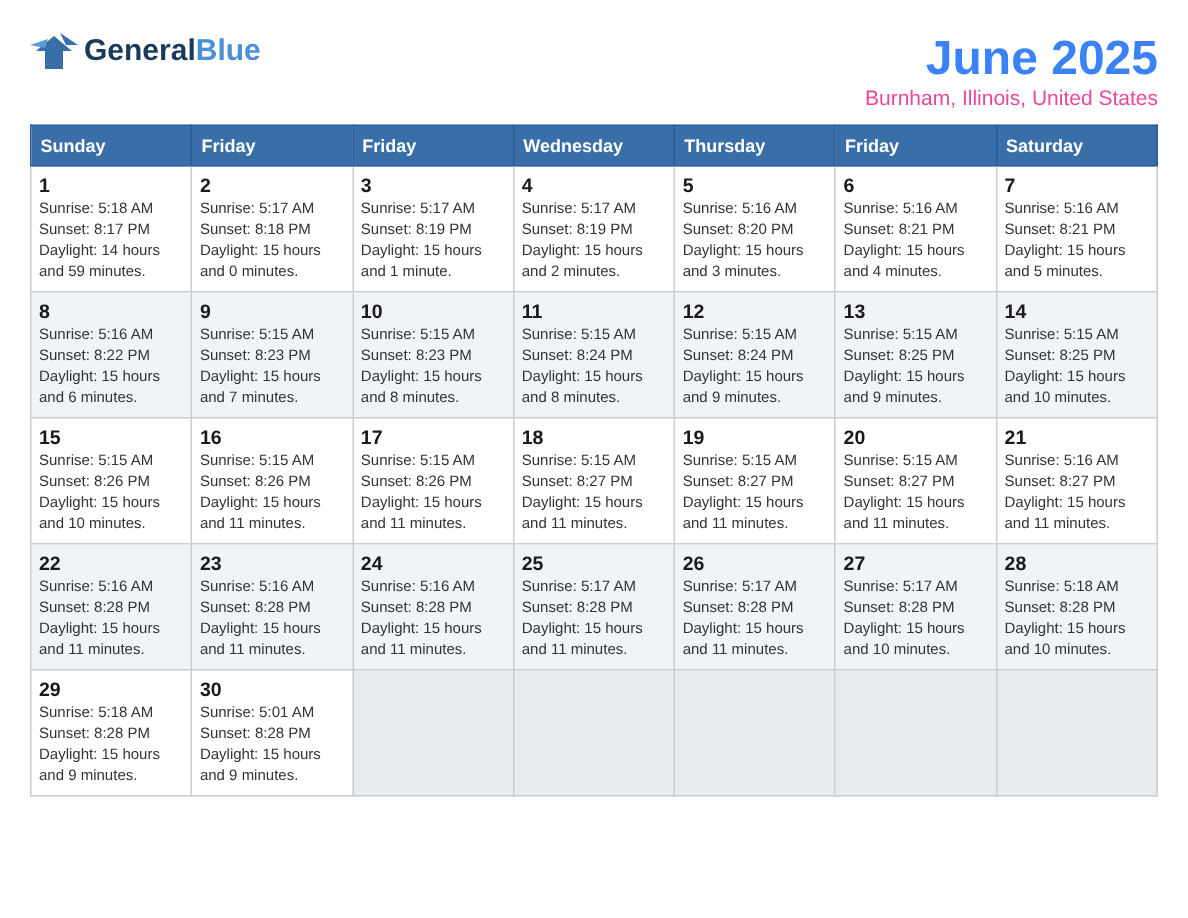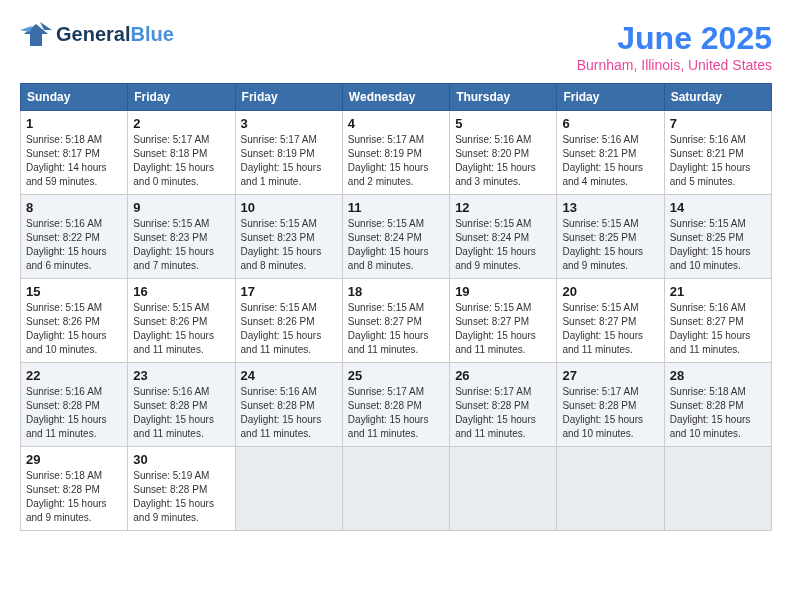--- a/index.html
+++ b/index.html
@@ -323,21 +323,21 @@
       <tr>
         <td>
           <span class="day-num">29</span>
           <div class="day-info" style="white-space: pre-line;">Sunrise: 5:18 AM
 Sunset: 8:28 PM
 Daylight: 15 hours
 and 9 minutes.</div>
         </td>
         <td>
           <span class="day-num">30</span>
-          <div class="day-info" style="white-space: pre-line;">Sunrise: 5:19 AM
+          <div class="day-info" style="white-space: pre-line;">Sunrise: 5:01 AM
 Sunset: 8:28 PM
 Daylight: 15 hours
 and 9 minutes.</div>
         </td>
         <td class="empty-cell"></td>
         <td class="empty-cell"></td>
         <td class="empty-cell"></td>
         <td class="empty-cell"></td>
         <td class="empty-cell"></td>
       </tr>

